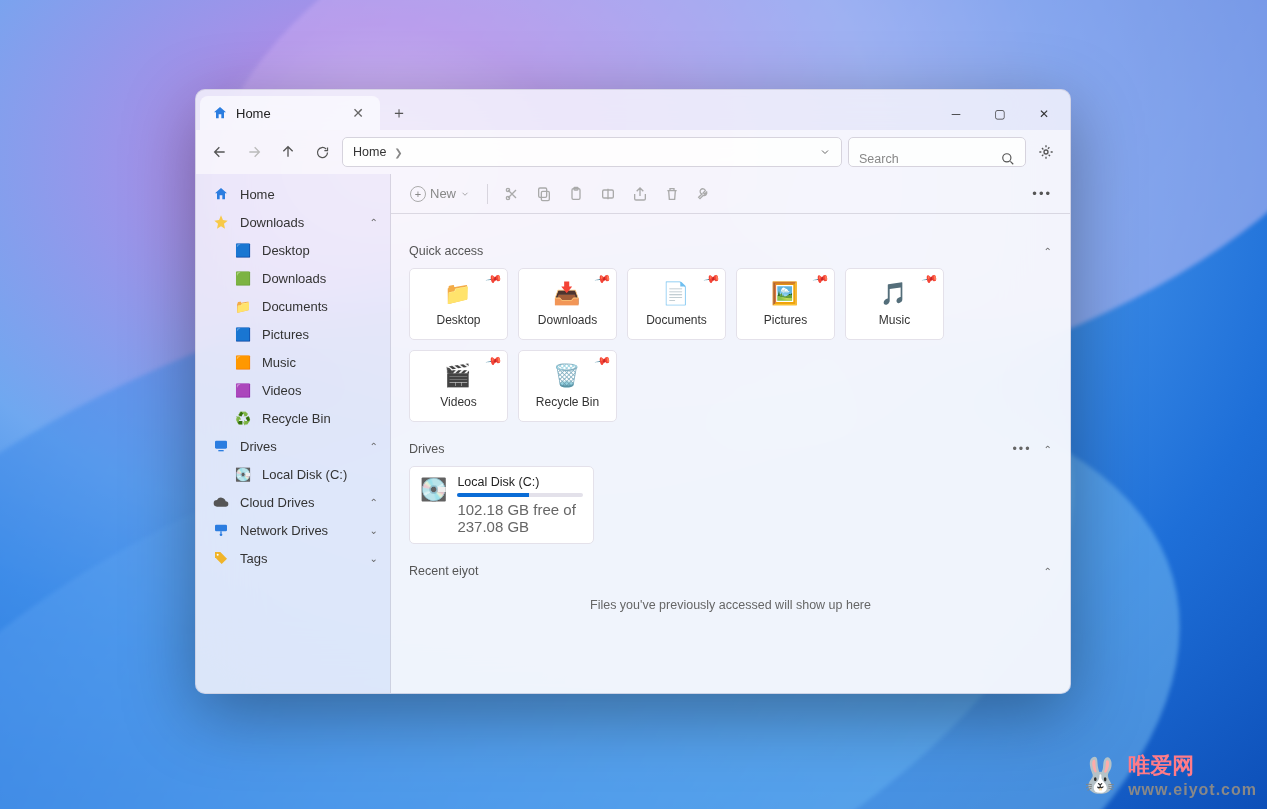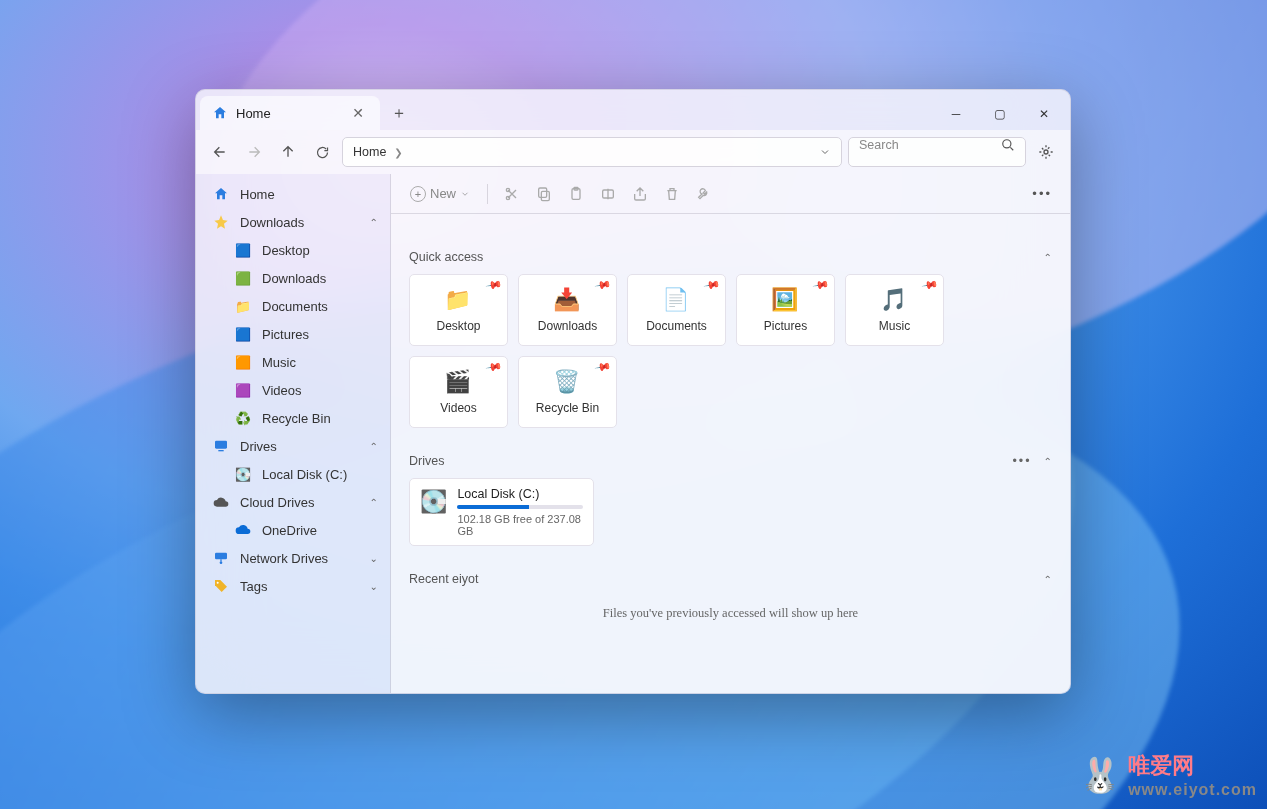--- a/index.html
+++ b/index.html
@@ -29,54 +29,54 @@
   .newtab{width:30px;height:30px;display:flex;align-items:center;justify-content:center;color:#555;font-size:16px;border-radius:4px;margin-left:4px;margin-bottom:2px;}
   .wincontrols{margin-left:auto;display:flex;align-items:center;}
   .wincontrols div{width:44px;height:32px;display:flex;align-items:center;justify-content:center;color:#333;font-size:12px;}
   
   .navbar{height:44px;display:flex;align-items:center;gap:6px;padding:0 10px;background:rgba(255,255,255,0.55);}
   .navbtn{width:28px;height:28px;display:flex;align-items:center;justify-content:center;color:#555;border-radius:4px;}
   .navbtn.disabled{color:#bbb;}
   .breadcrumb{flex:1;height:30px;background:rgba(255,255,255,0.85);border:1px solid #d6d3dd;border-radius:5px;display:flex;align-items:center;padding:0 10px;gap:8px;font-size:12.5px;color:#333;}
   .breadcrumb .chev{color:#888;font-size:10px;}
   .breadcrumb .drop{margin-left:auto;color:#666;}
-  .search{width:178px;height:30px;background:rgba(255,255,255,0.85);border:1px solid #d6d3dd;border-radius:5px;display:flex;align-items:flex-start;padding:0 10px;font-size:12.5px;color:#888;}
+  .search{width:178px;height:30px;background:rgba(255,255,255,0.85);border:1px solid #d6d3dd;border-radius:5px;display:flex;align-items:flex-end;padding:0 10px;font-size:12.5px;color:#888;}
   .search .sicon{margin-left:auto;color:#555;}
   .gear{width:28px;height:28px;display:flex;align-items:center;justify-content:center;color:#555;}
   
   .body{flex:1;display:flex;min-height:0;}
   .sidebar{width:195px;border-right:1px solid rgba(190,188,200,0.5);padding:6px 2px;overflow-y:auto;font-size:13px;}
   .srow{display:flex;align-items:center;height:28px;padding:0 10px 0 14px;color:#333;gap:10px;border-radius:4px;}
   .srow.head{font-weight:400;}
   .srow.child{padding-left:36px;}
   .srow .sicon{width:18px;display:flex;align-items:center;justify-content:center;}
   .srow .expand{margin-left:auto;color:#666;font-size:10px;}
   .content{flex:1;display:flex;flex-direction:column;background:rgba(255,255,255,0.55);}
   .toolbar{height:40px;border-bottom:1px solid rgba(190,188,200,0.5);display:flex;align-items:center;padding:0 12px;gap:4px;}
   .tbtn{height:28px;padding:0 6px;display:flex;align-items:center;gap:4px;color:#999;border-radius:4px;font-size:13px;}
   .tbtn.new{border:1px solid transparent;color:#888;}
   .tbtn.new .plus{width:16px;height:16px;border-radius:50%;border:1.5px solid #aaa;display:flex;align-items:center;justify-content:center;font-size:11px;}
   .tsep{width:1px;height:20px;background:#d8d5de;margin:0 6px;}
   .tmore{margin-left:auto;color:#555;letter-spacing:2px;}
   .scroll{flex:1;overflow-y:auto;padding:10px 18px;}
-  .section-h{display:flex;align-items:center;font-size:12.5px;color:#555;margin:26px 0 10px;}
+  .section-h{display:flex;align-items:center;font-size:12.5px;color:#555;margin:20px 0 10px;}
   .section-h .smore{margin-left:auto;color:#666;letter-spacing:2px;margin-right:12px;}
   .section-h .scoll{color:#666;font-size:10px;}
   .tiles{display:flex;flex-wrap:wrap;gap:10px;}
   .tile{width:99px;height:72px;background:#fff;border:1px solid #e4e1ea;border-radius:5px;position:relative;display:flex;flex-direction:column;align-items:center;justify-content:center;gap:6px;font-size:12px;color:#333;}
   .tile .pin{position:absolute;top:4px;right:6px;color:#999;font-size:11px;transform:rotate(35deg);}
   .tile .ficon{font-size:22px;}
   .drive{width:185px;background:#fff;border:1px solid #e4e1ea;border-radius:5px;padding:8px 10px;display:flex;gap:10px;}
   .drive .dicon{font-size:22px;margin-top:2px;}
   .drive .dinfo{flex:1;}
   .drive .dname{font-size:12.5px;color:#222;margin-bottom:4px;}
   .drive .dbar{height:4px;background:#e3e1ea;border-radius:2px;overflow:hidden;margin-bottom:4px;}
   .drive .dfill{height:100%;width:57%;background:#0a6cd6;}
-  .drive .dfree{font-size:11px;color:#666;}
-  .empty{text-align:center;color:#666;font-size:12.5px;margin:20px 0;font-family:Liberation Serif, serif;}
+  .drive .dfree{font-size:15px;color:#666;}
+  .empty{text-align:center;color:#666;font-size:12.5px;margin:20px 0;}
   svg{display:block;}
 </style>
 </head>
 <body>
 <div class="wave w3"></div>
 <div class="wave w1"></div>
 <div class="wave w2"></div>
 
 <div class="window">
 
@@ -211,28 +211,20 @@
 
       <div class="srow head">
         <span class="sicon">
             <svg width="16" height="16" viewBox="0 0 24 24">
               <path fill="#555" d="M6 19a5 5 0 010-10 7 7 0 0113 2 4 4 0 010 8H6z"></path>
             </svg>
           </span>
         <span>Cloud Drives</span>
         <span class="expand">⌃</span>
       </div>
-      <div class="srow child">
-          <span class="sicon">
-            <svg width="16" height="16" viewBox="0 0 24 24">
-              <path fill="#0a6cd6" d="M6 18a5 5 0 010-10 7 7 0 0113 2 4 4 0 010 8H6z"></path>
-            </svg>
-          </span>
-          <span>OneDrive</span>
-        </div>
 
       <div class="srow head">
         <span class="sicon">
             <svg width="16" height="16" viewBox="0 0 24 24">
               <rect x="3" y="4" width="18" height="10" rx="2" fill="#2b7de0"></rect>
               <circle cx="12" cy="19" r="2" fill="#2b7de0"></circle>
               <path stroke="#2b7de0" stroke-width="2" d="M12 14v3"></path>
             </svg>
           </span>
         <span>Network Drives</span>

